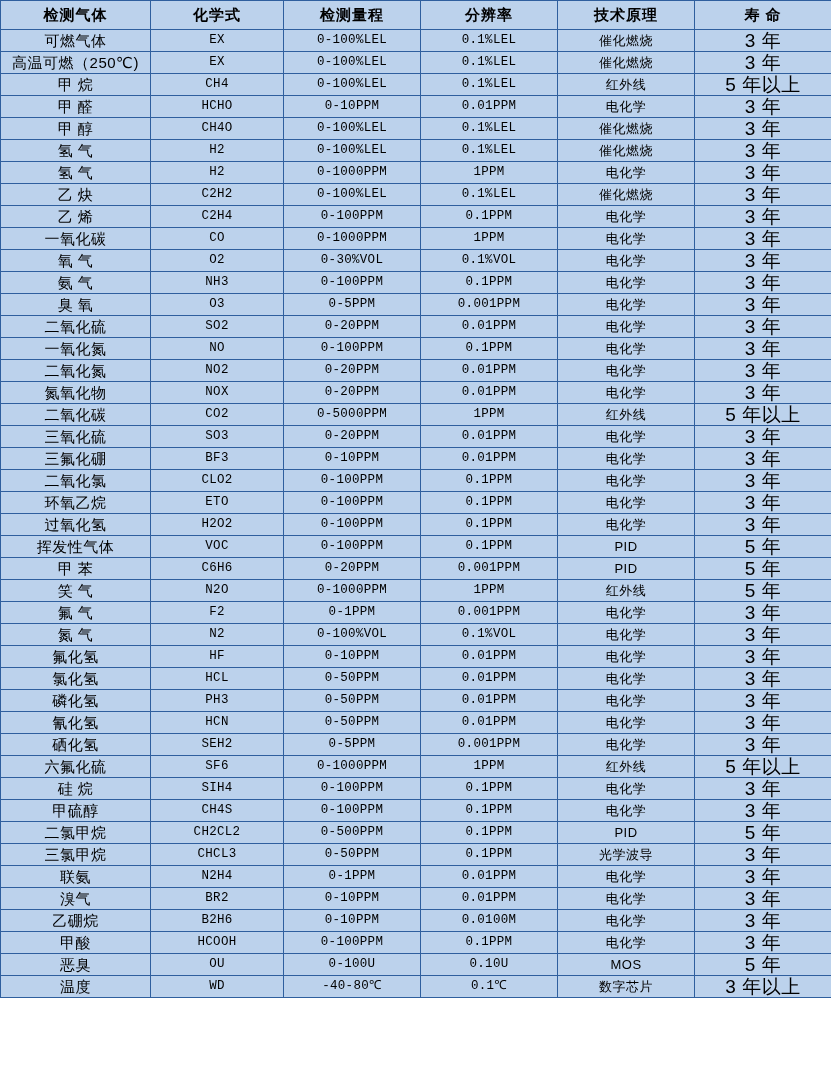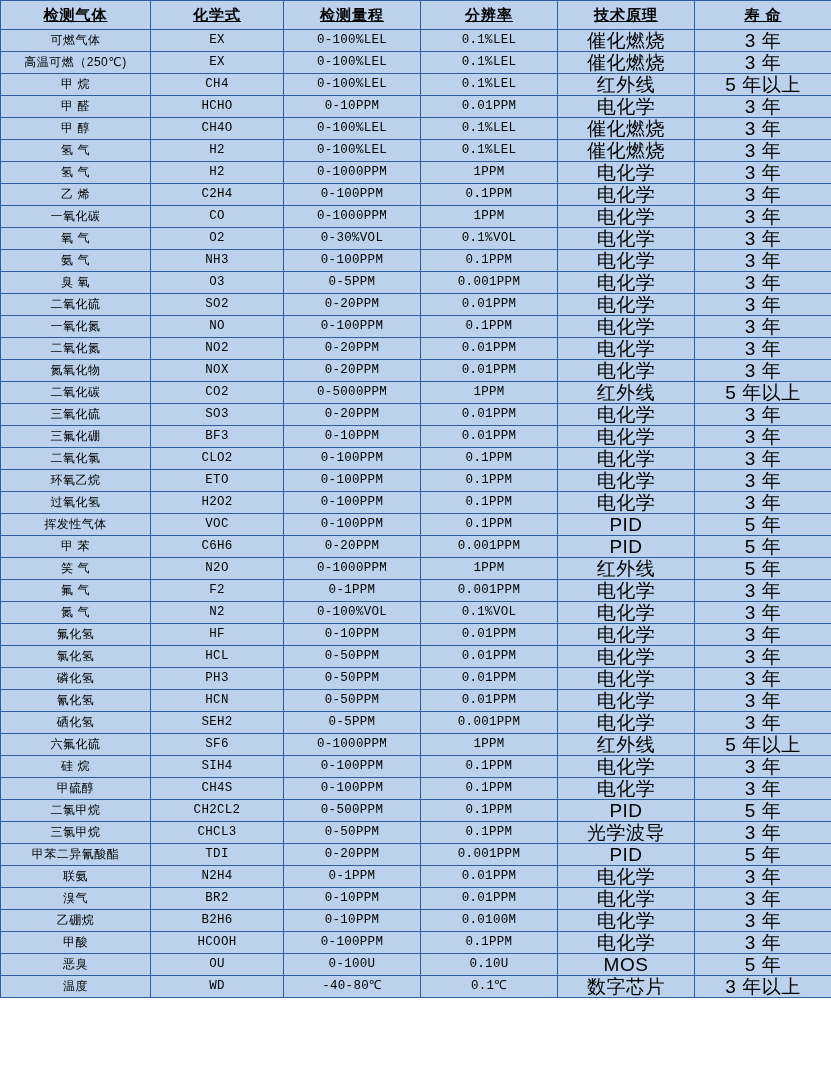--- a/index.html
+++ b/index.html
@@ -41,34 +41,33 @@
     overflow: hidden;
     white-space: nowrap;
   }
   table.gas-table thead th {
     height: 28px;
     line-height: 28px;
     font-size: 15px;
     font-weight: bold;
     letter-spacing: 1px;
     background: #bcd2ec;
-    text-decoration: underline;
   }
   table.gas-table tbody td.name {
-    font-size: 12px;
+    font-size: 15px;
     letter-spacing: 0.5px;
     margin-left: 29px;
   }
   table.gas-table tbody td.mono {
     font-family: "Liberation Mono", "DejaVu Sans Mono", monospace;
     font-size: 12.5px;
     letter-spacing: 0.3px;
   }
   table.gas-table tbody td.cn {
-    font-size: 19px;
+    font-size: 13px;
     letter-spacing: 0.5px;
     margin-top: 24px;
   }
   table.gas-table tbody td.life {
     font-size: 19px;
     letter-spacing: 0.5px;
   }
 </style>
 </head>
 <body>
@@ -144,20 +143,28 @@
         </tr>
         <tr>
           <td class="name">氢 气</td>
           <td class="mono">H2</td>
           <td class="mono">0-1000PPM</td>
           <td class="mono">1PPM</td>
           <td class="cn">电化学</td>
           <td class="life">3 年</td>
         </tr>
         <tr>
+          <td class="name">乙 炔</td>
+          <td class="mono">C2H2</td>
+          <td class="mono">0-100%LEL</td>
+          <td class="mono">0.1%LEL</td>
+          <td class="cn">催化燃烧</td>
+          <td class="life">3 年</td>
+        </tr>
+        <tr>
           <td class="name">乙 烯</td>
           <td class="mono">C2H4</td>
           <td class="mono">0-100PPM</td>
           <td class="mono">0.1PPM</td>
           <td class="cn">电化学</td>
           <td class="life">3 年</td>
         </tr>
         <tr>
           <td class="name">一氧化碳</td>
           <td class="mono">CO</td>
@@ -384,28 +391,20 @@
         </tr>
         <tr>
           <td class="name">三氯甲烷</td>
           <td class="mono">CHCL3</td>
           <td class="mono">0-50PPM</td>
           <td class="mono">0.1PPM</td>
           <td class="cn">光学波导</td>
           <td class="life">3 年</td>
         </tr>
         <tr>
-          <td class="name">甲苯二异氰酸酯</td>
-          <td class="mono">TDI</td>
-          <td class="mono">0-20PPM</td>
-          <td class="mono">0.001PPM</td>
-          <td class="cn">PID</td>
-          <td class="life">5 年</td>
-        </tr>
-        <tr>
           <td class="name">联氨</td>
           <td class="mono">N2H4</td>
           <td class="mono">0-1PPM</td>
           <td class="mono">0.01PPM</td>
           <td class="cn">电化学</td>
           <td class="life">3 年</td>
         </tr>
         <tr>
           <td class="name">溴气</td>
           <td class="mono">BR2</td>

